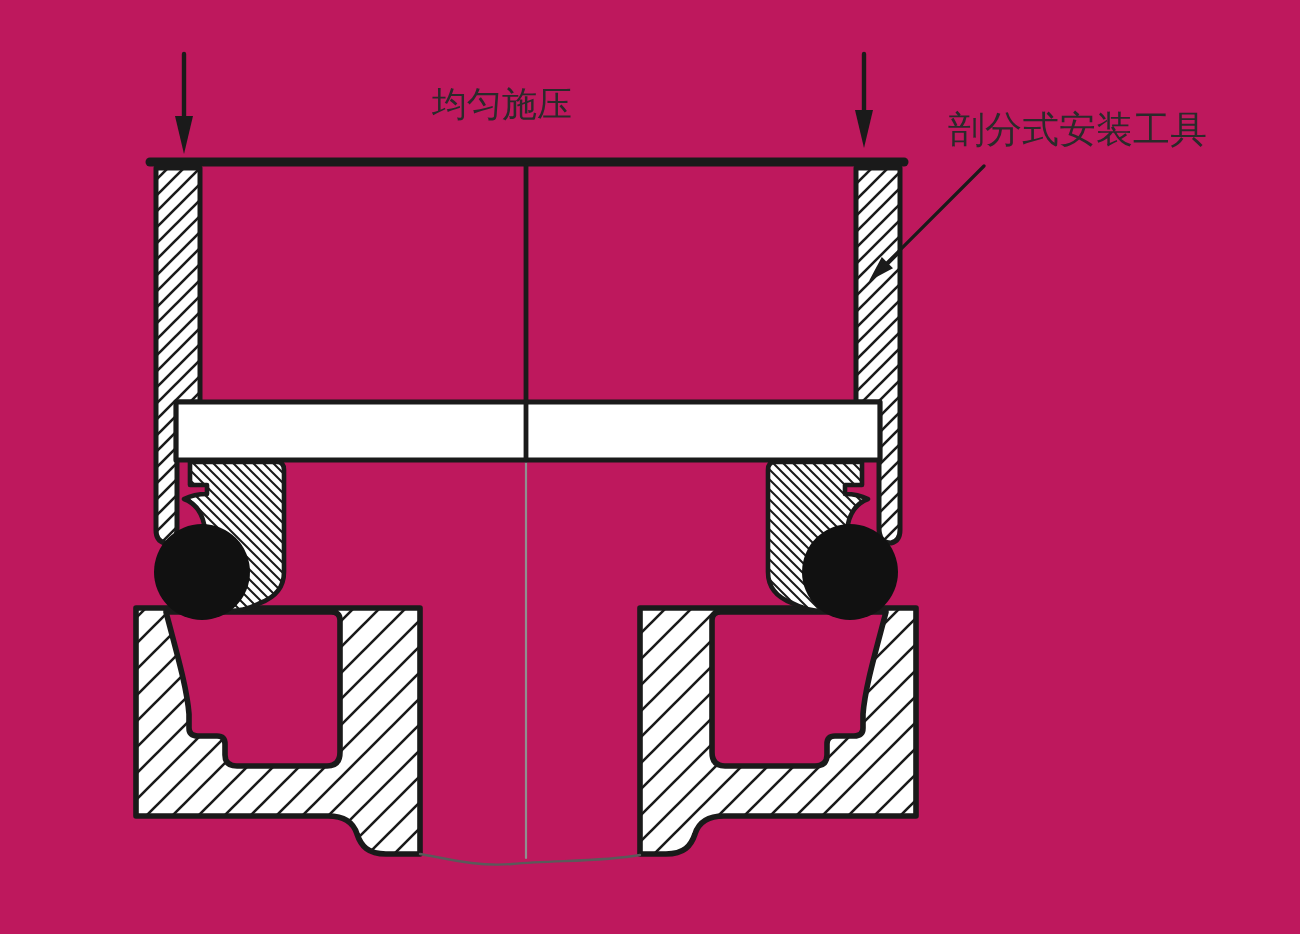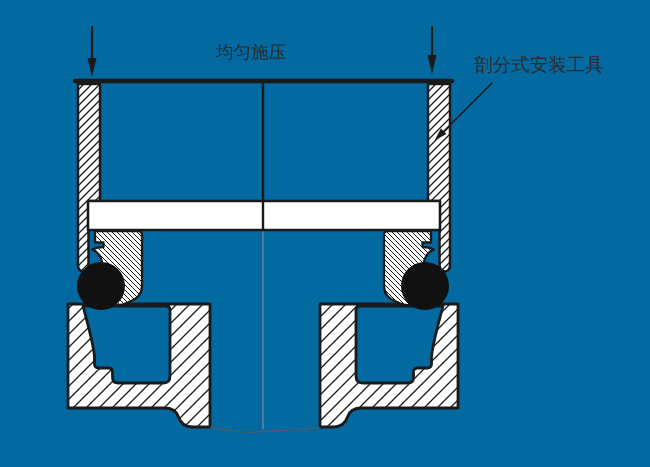--- a/index.html
+++ b/index.html
@@ -1,20 +1,20 @@
 <!DOCTYPE html>
 <html><head>
 <meta charset="utf-8">
 <style>
   html, body { margin: 0; padding: 0; background: #ffffff; }
   .stage {
     position: relative;
     width: 650px;
     height: 467px;
-    background: #0369a1;
+    background: #be185d;
     overflow: hidden;
     font-family: Liberation Serif, serif;
   }
   svg { display: block; }
   text { user-select: none; }
 </style>
 </head>
 <body>
 
 <div class="stage">

